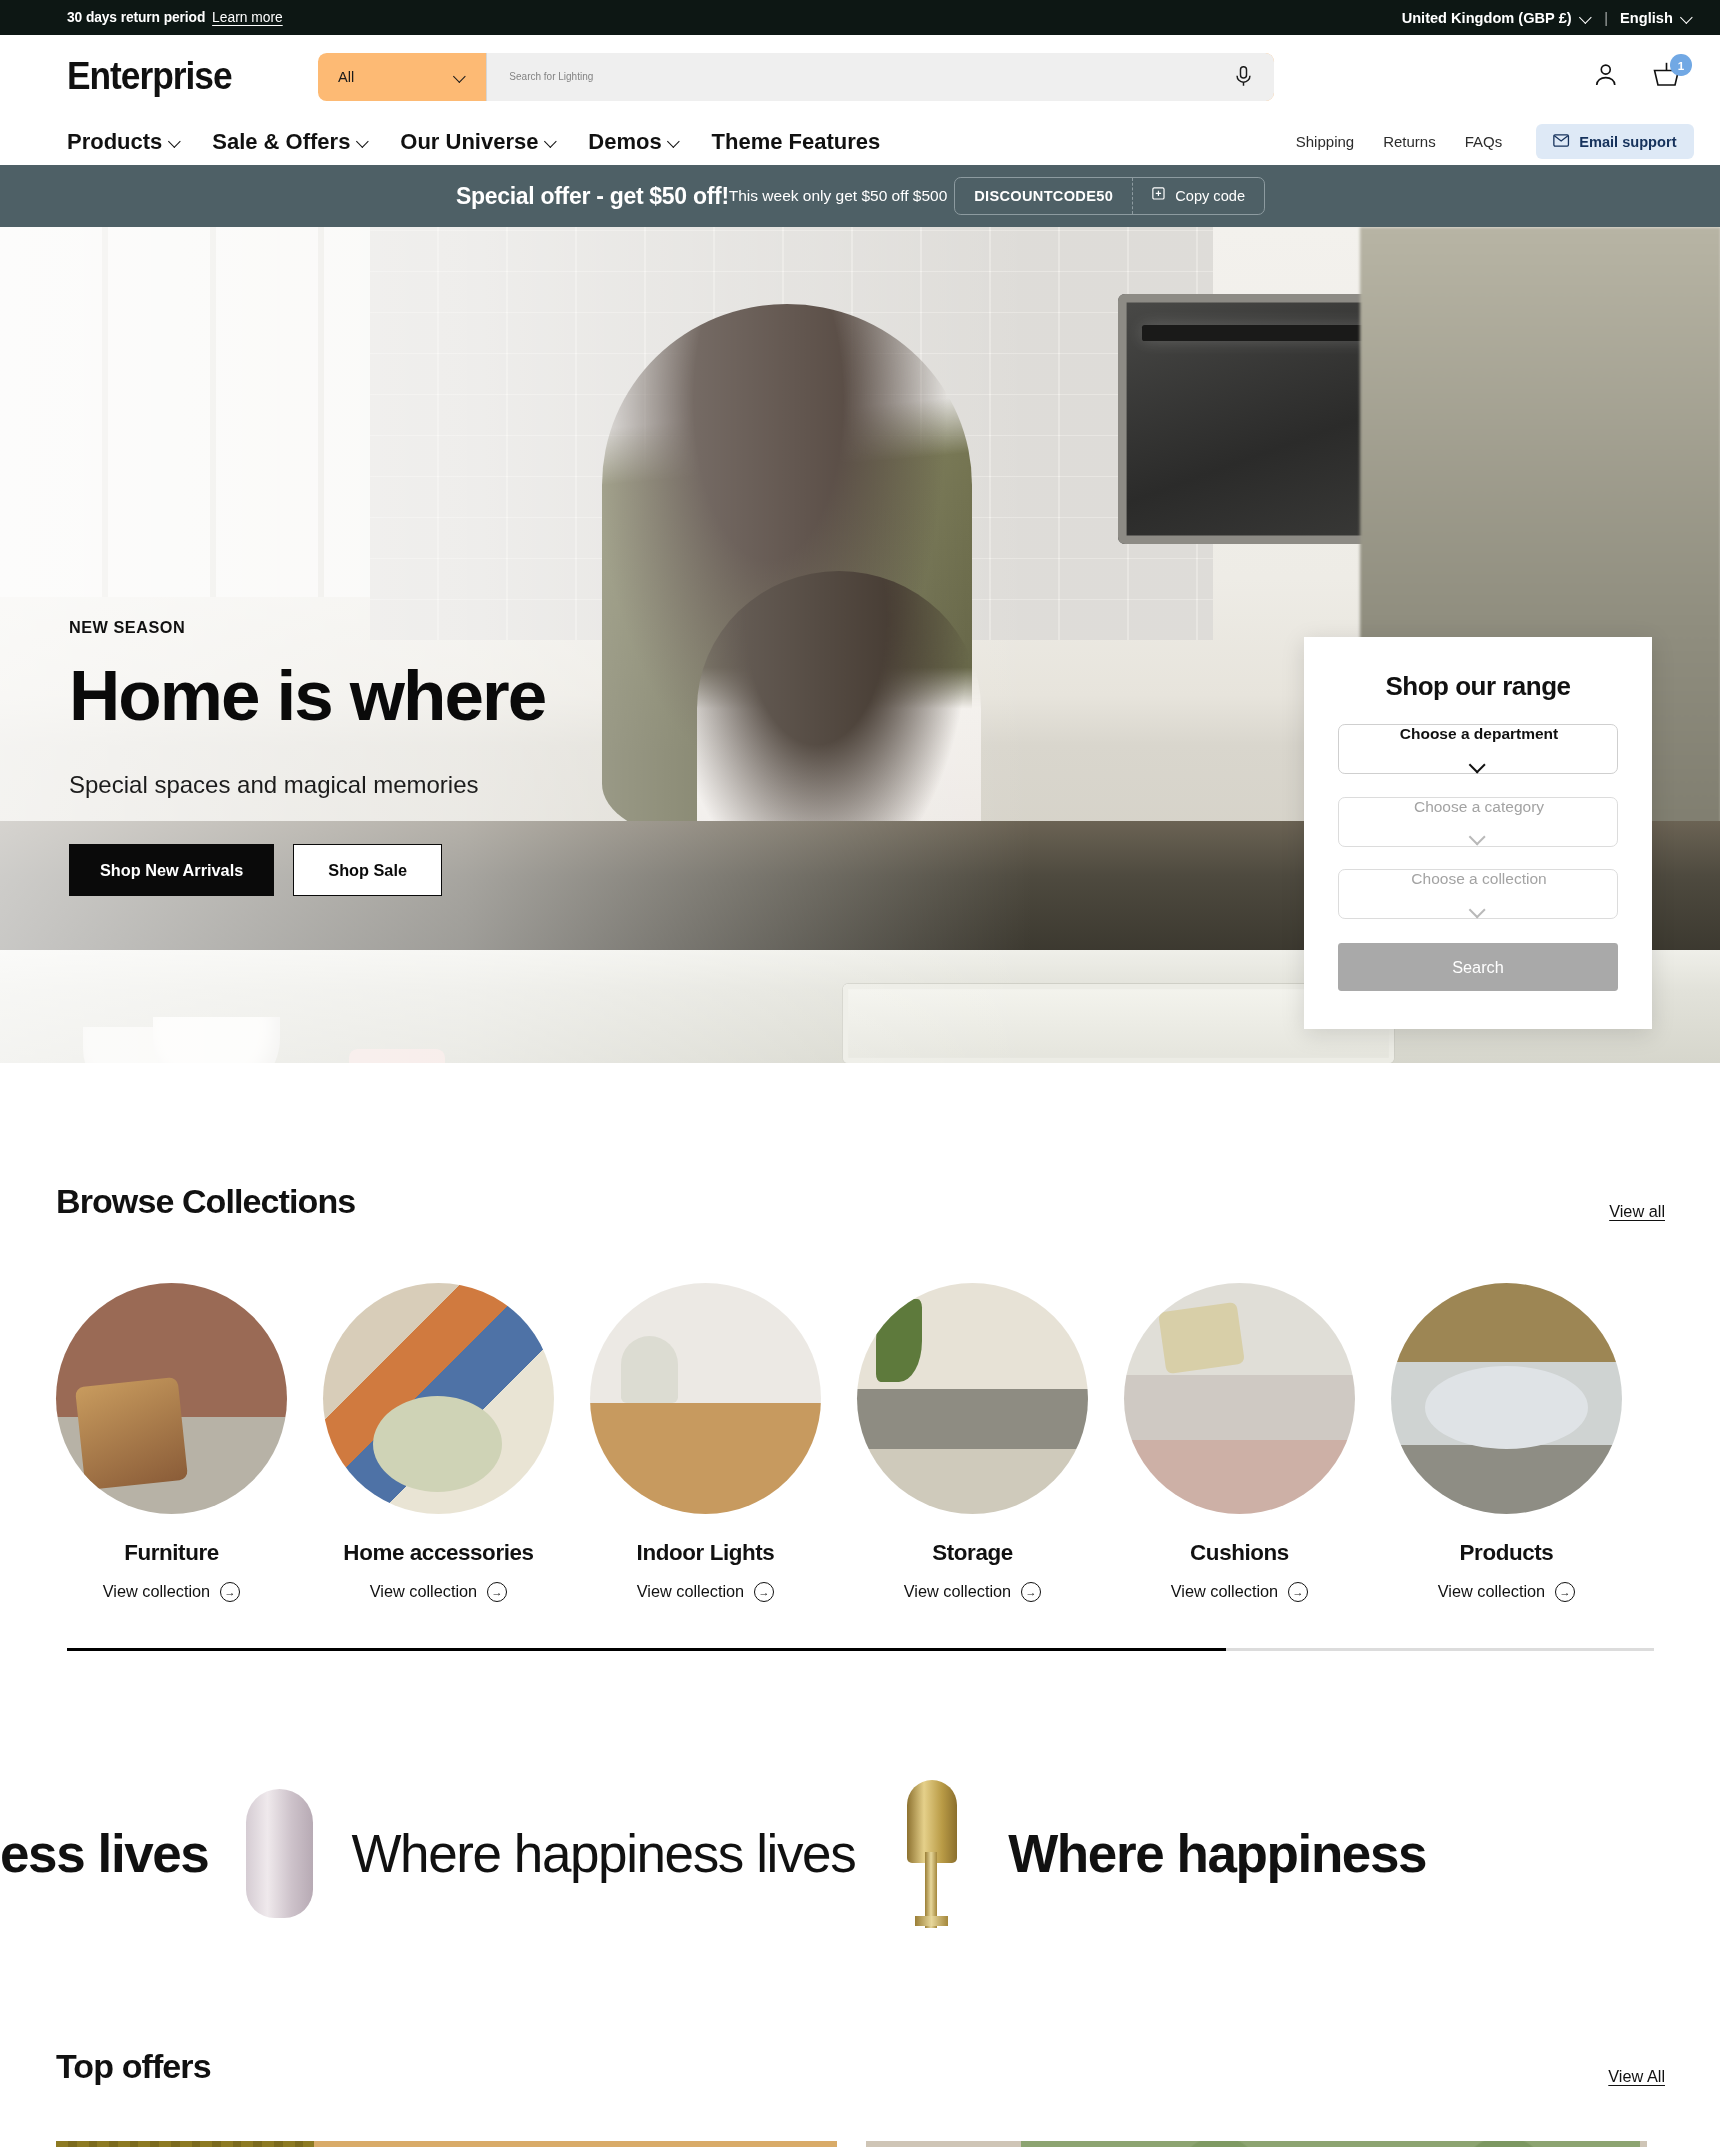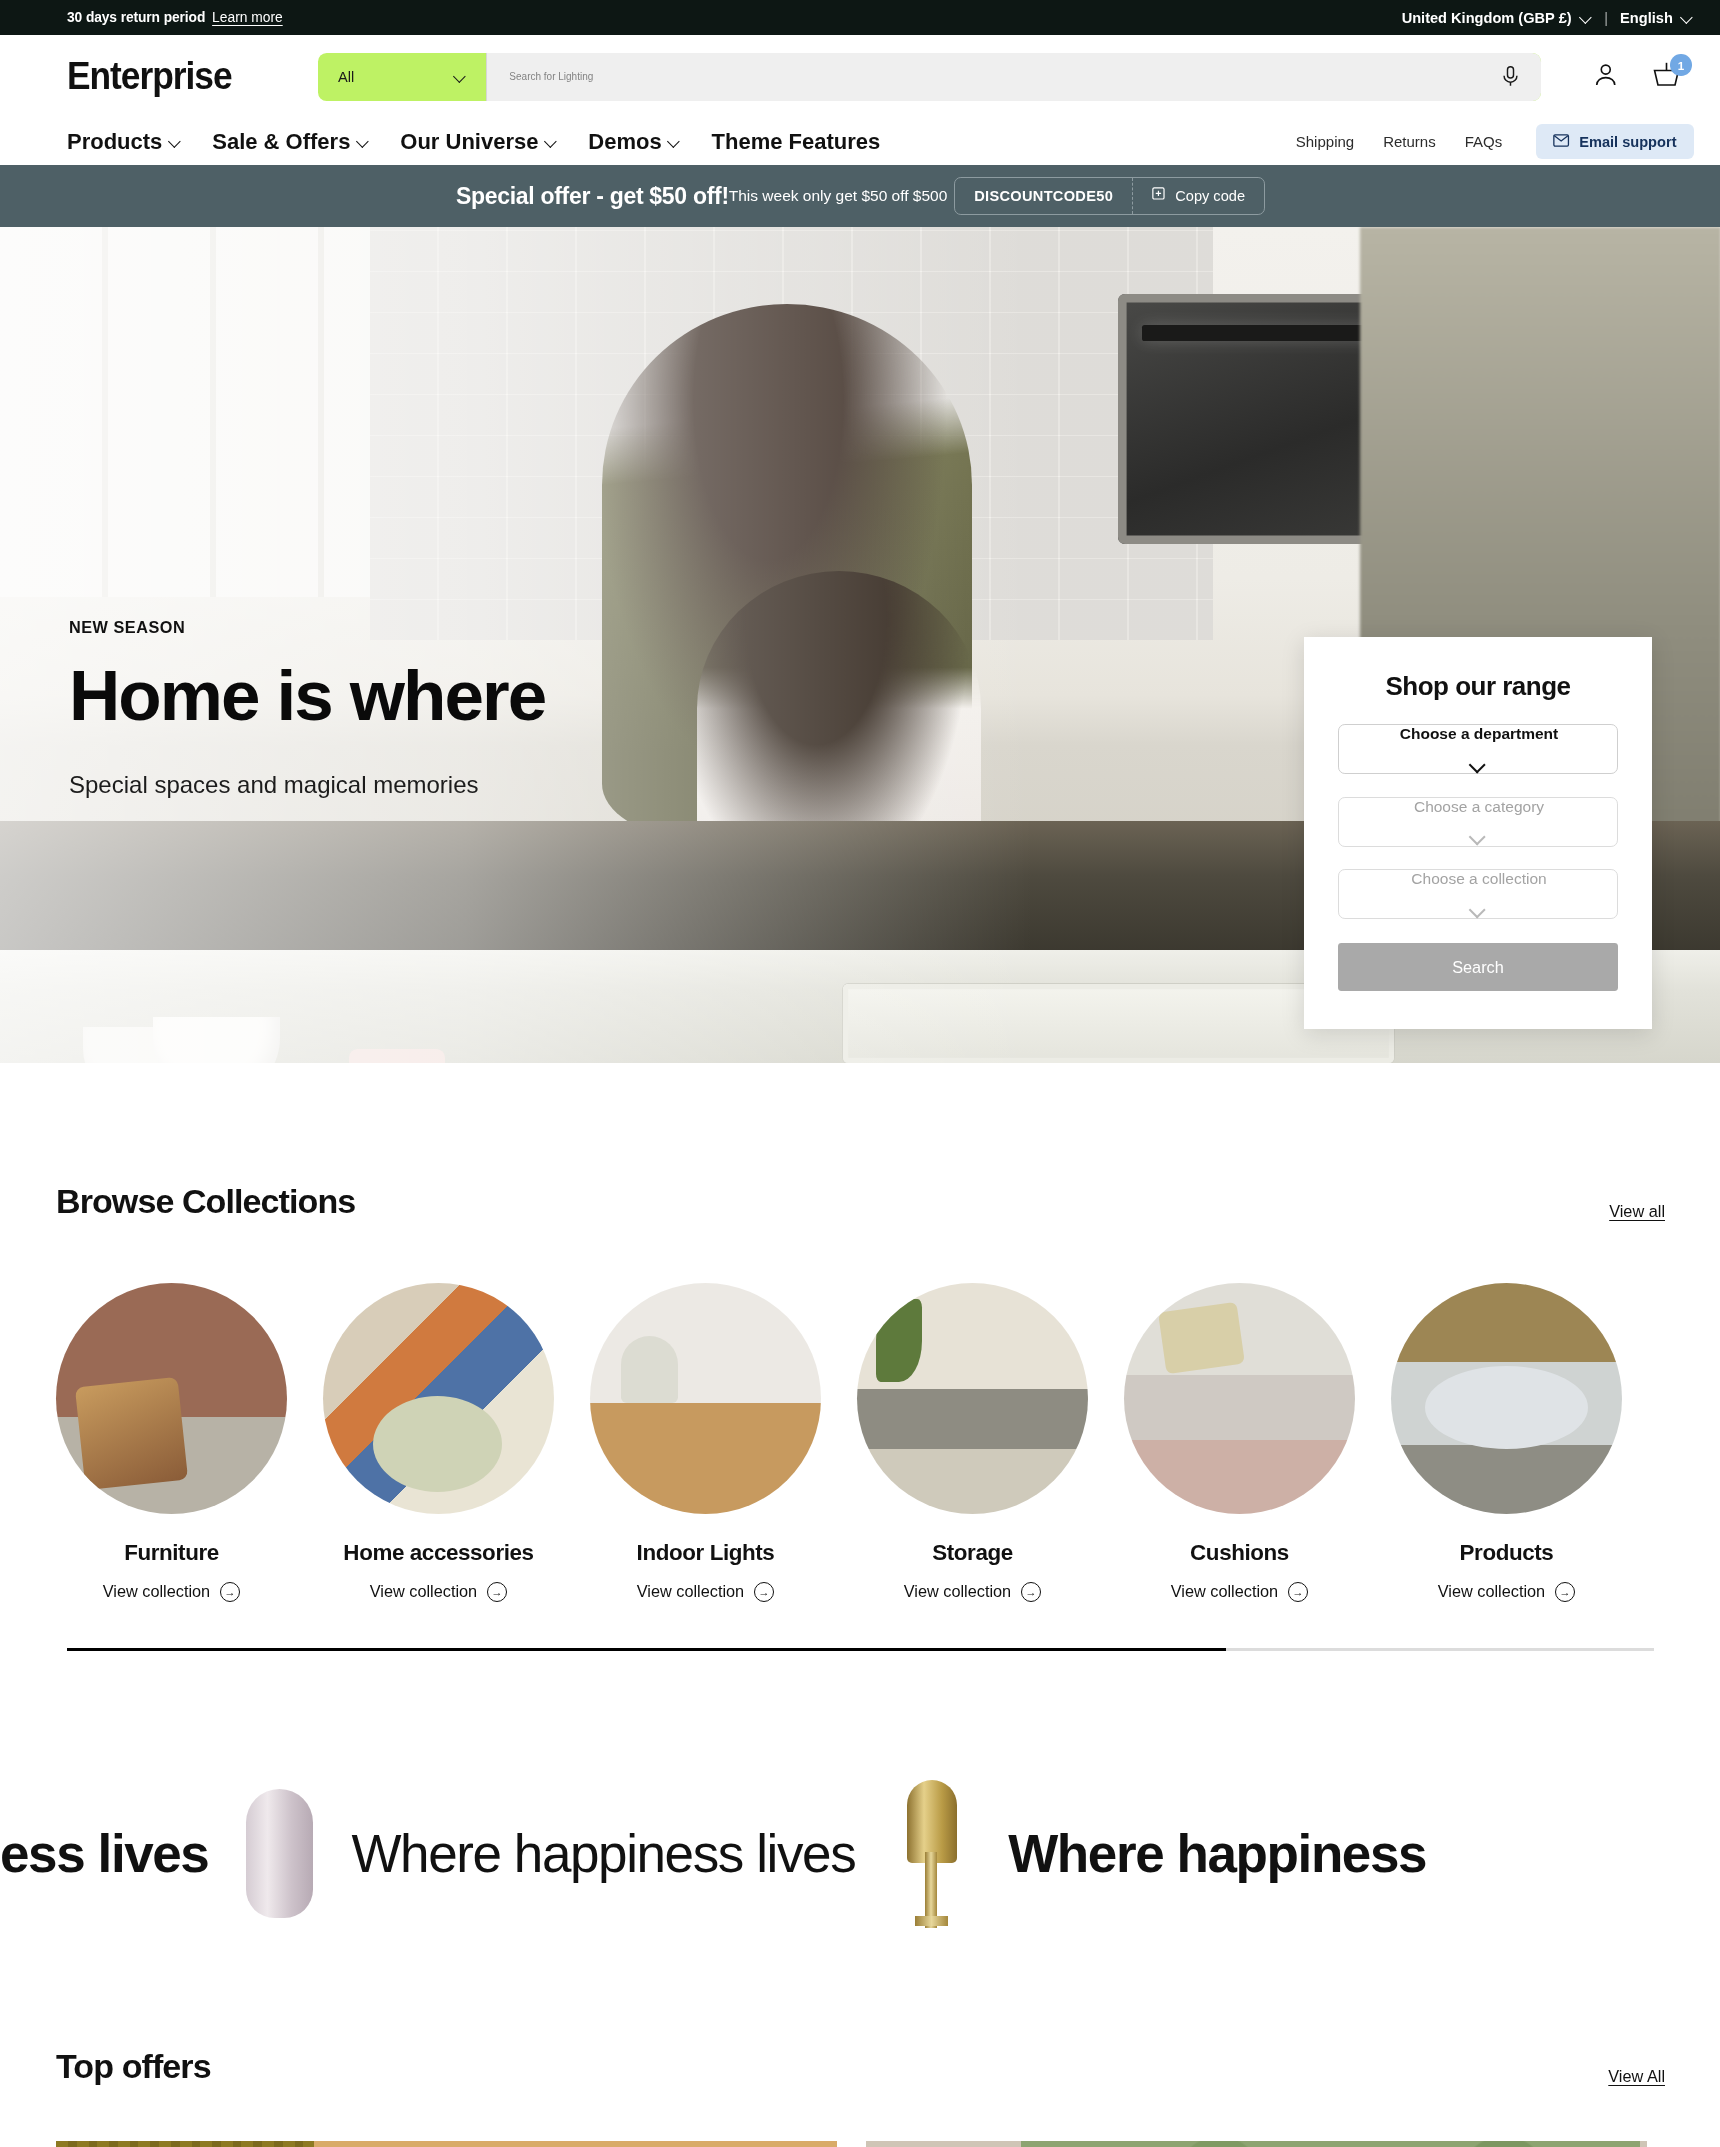--- a/index.html
+++ b/index.html
@@ -52,25 +52,25 @@
     font-weight: 900;
     letter-spacing: -1.1px;
     font-stretch: condensed;
     transform: scaleX(0.93);
     transform-origin: left center;
     white-space: nowrap;
   }
   .search-wrap {
     display: flex;
     margin-left: 74px;
-    width: 1223px;
+    width: 956px;
     height: 48px;
     border-radius: 8.6px;
     overflow: hidden;
-    background: #bef264;
+    background: #fdba74;
   }
   .search-cat {
     width: 169px;
     display: flex; align-items: center; justify-content: space-between;
     padding: 0 20px;
     font-size: 14.6px;
     color: #1a1a1a;
     border-right: 0.9px solid #d6d6d6;
     cursor: pointer;
   }
@@ -506,20 +506,24 @@
 
   </div>
   <div class="hero-overlay"></div>
 
   <div class="hero-content">
     <div class="eyebrow">NEW SEASON</div>
     <div class="hero-h1">
       <div>Home is where</div>
     </div>
     <div class="hero-sub">Special spaces and magical memories</div>
+    <div class="hero-btns">
+      <button class="btn-dark">Shop New Arrivals</button>
+      <button class="btn-light">Shop Sale</button>
+    </div>
   </div>
 
   <div class="range-card">
     <div class="range-title">Shop our range</div>
     <div class="range-select active">
       <span>Choose a department</span>
       <span class="chev lg"></span>
     </div>
     <div class="range-select muted">
       <span>Choose a category</span>

